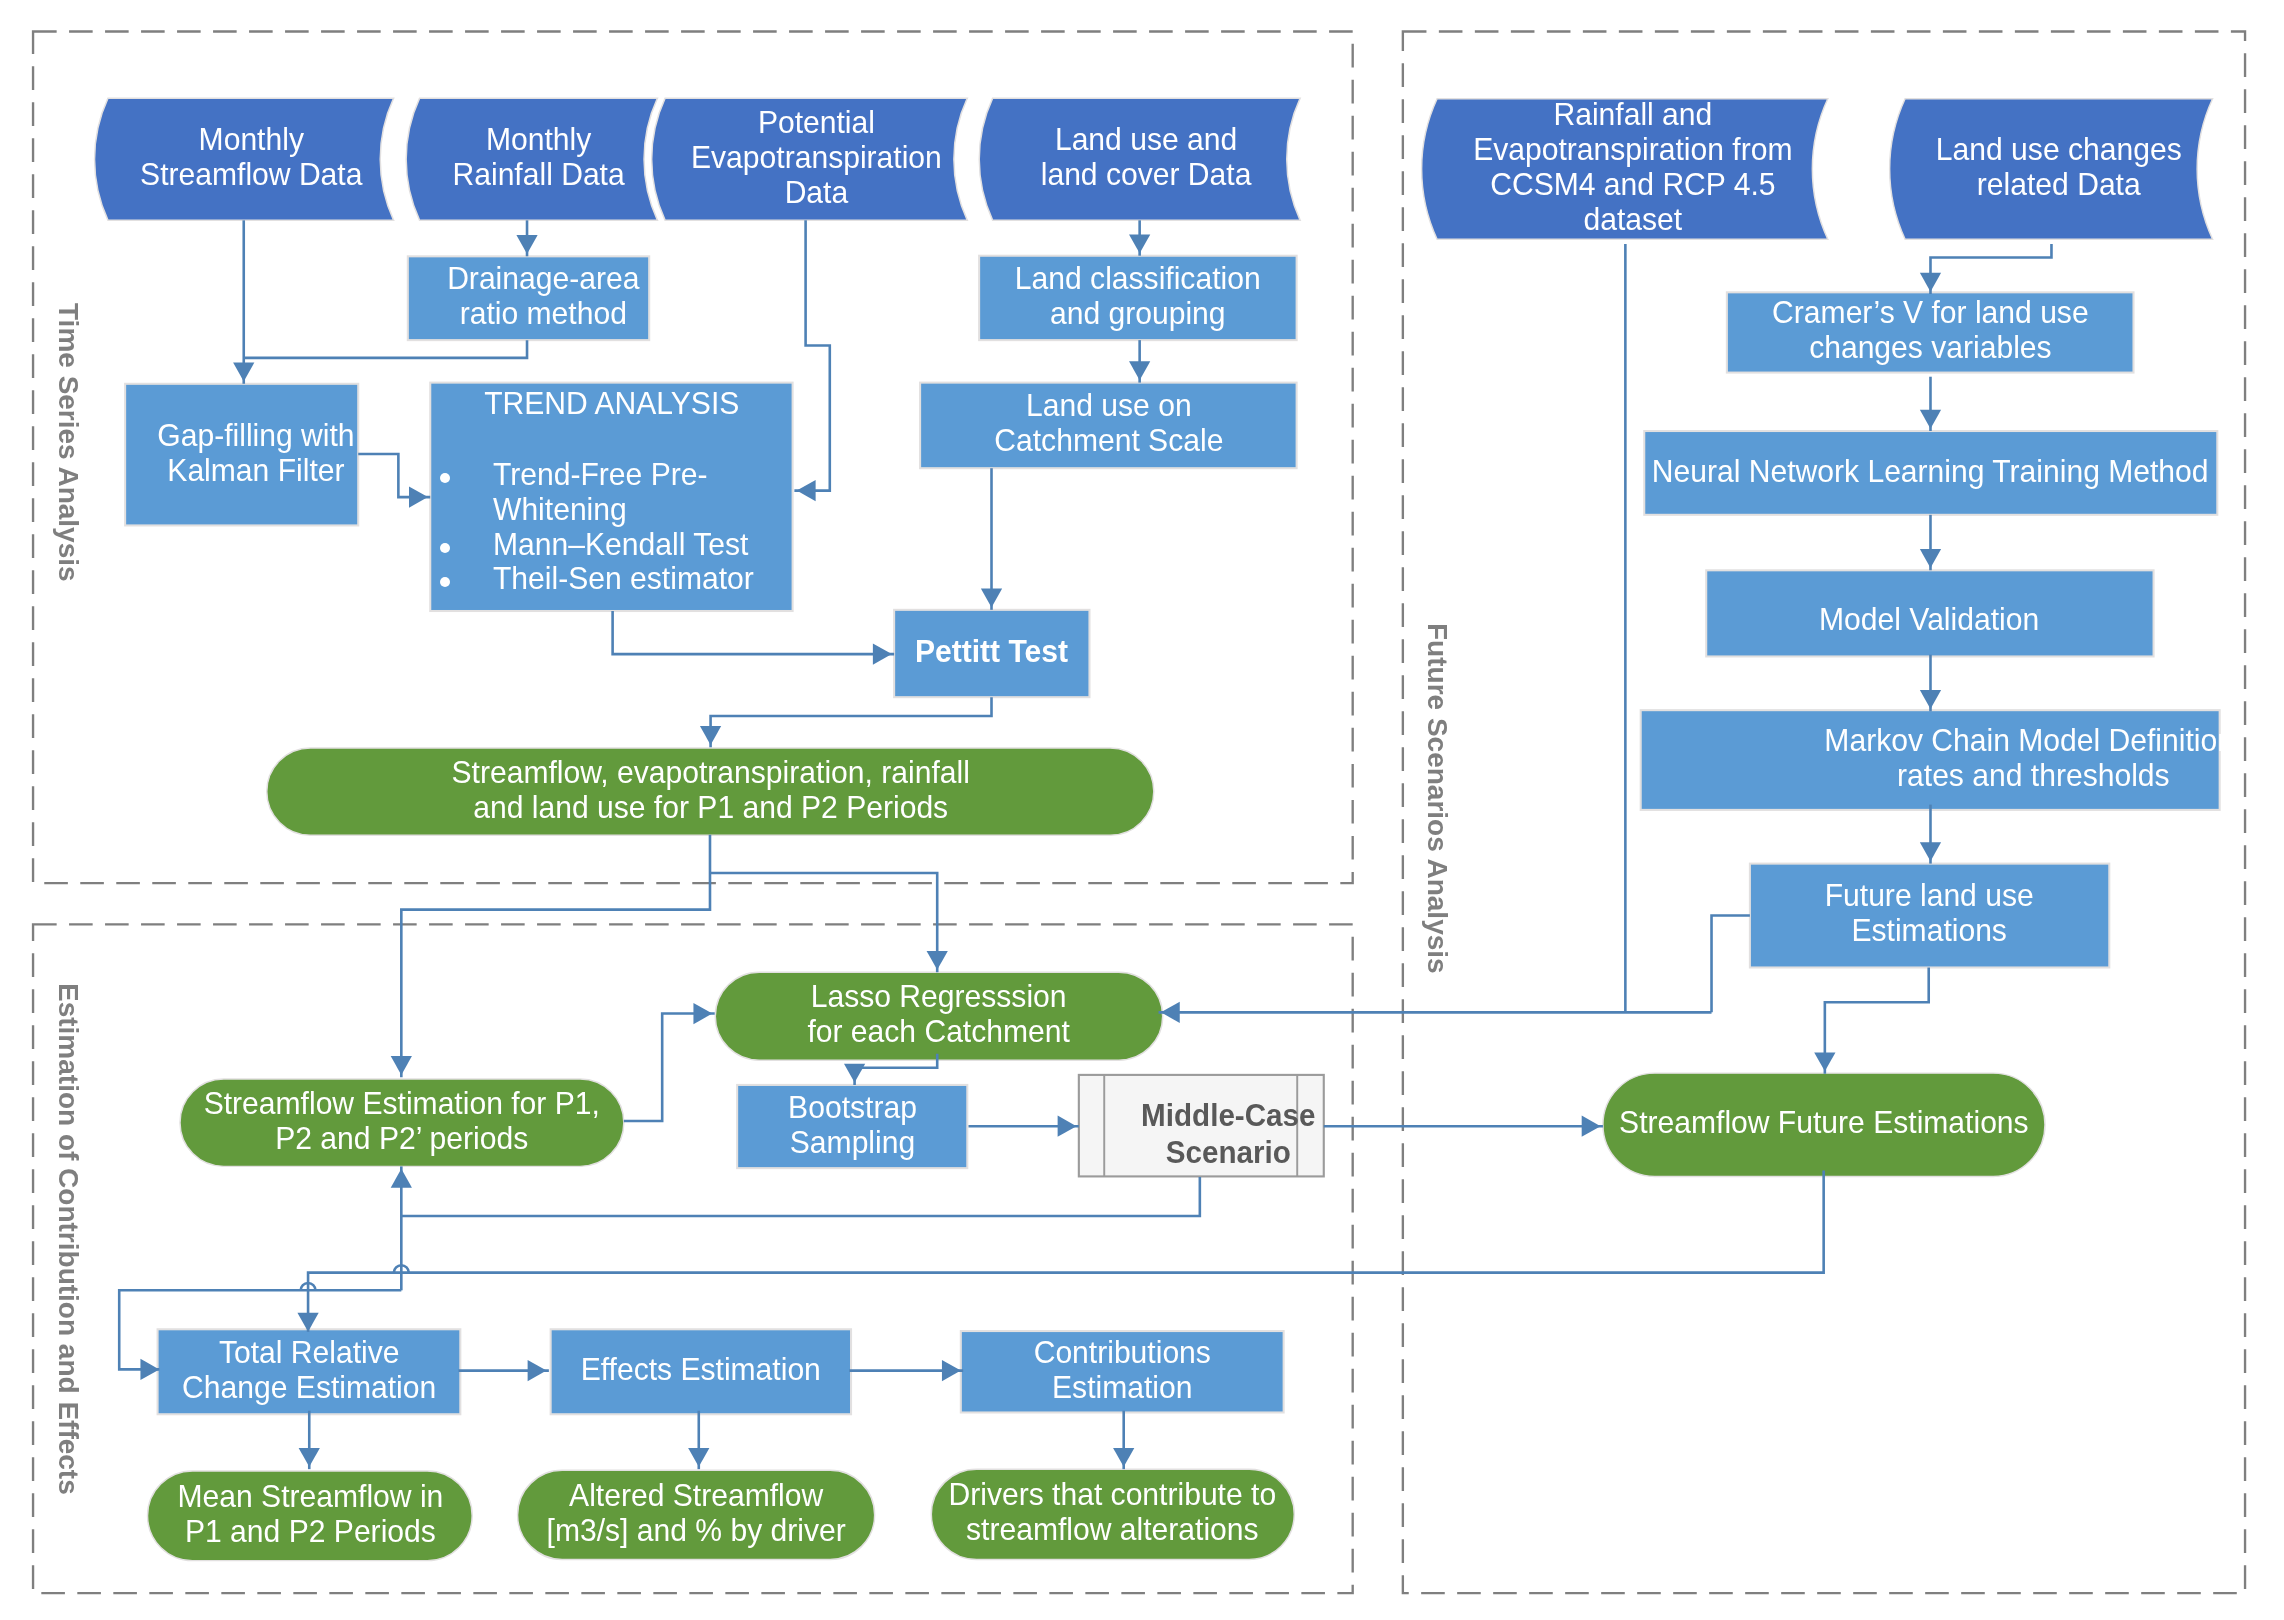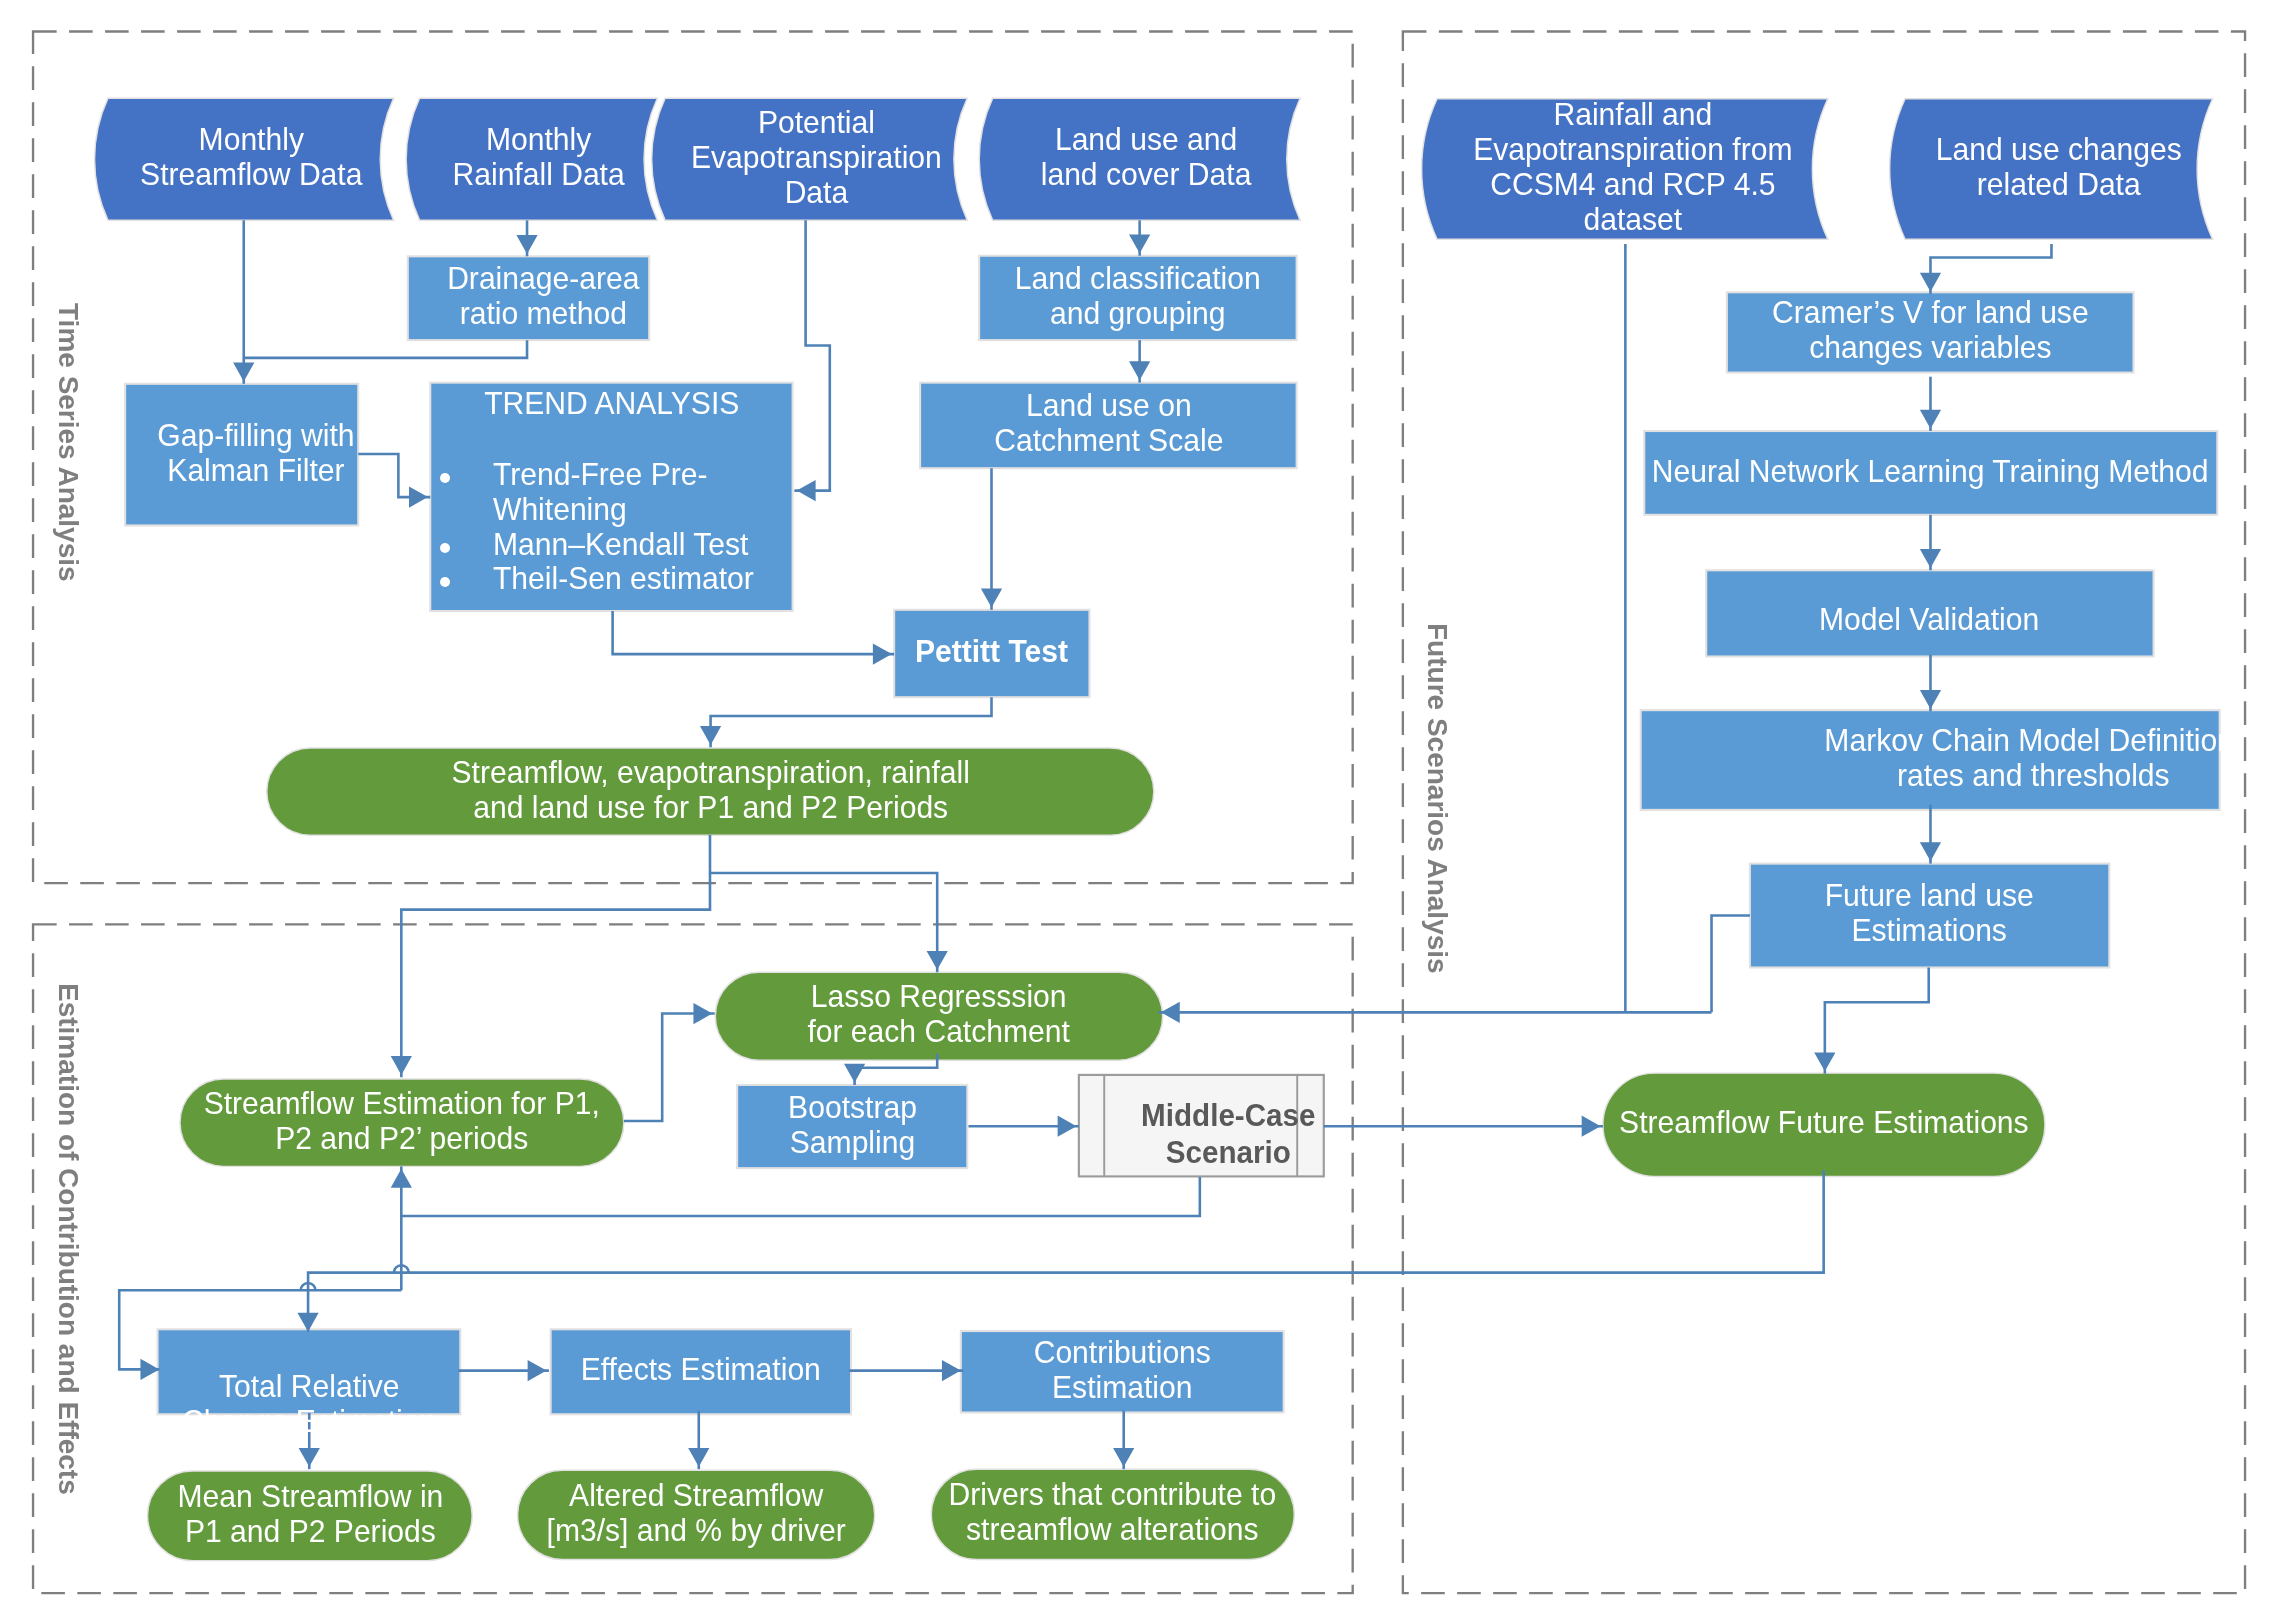--- a/index.html
+++ b/index.html
@@ -187,21 +187,21 @@
 rates and thresholds</span>
       </div>
     <div class="node" style="left:1750px;top:863px;width:359px;height:104px;">
         <span class="tx txt-white" style="white-space:pre;">Future land use
 Estimations</span>
       </div>
     <div class="node" style="left:737px;top:1085px;width:230px;height:83px;">
         <span class="tx txt-white" style="white-space:pre;">Bootstrap
 Sampling</span>
       </div>
-    <div class="node" style="left:158px;top:1329px;width:303px;height:85px;margin-top:34px;">
+    <div class="node" style="left:158px;top:1329px;width:303px;height:85px;">
         <span class="tx txt-white" style="white-space:pre;">Total Relative
 Change Estimation</span>
       </div>
     <div class="node" style="left:551px;top:1329px;width:300px;height:85px;">
         <span class="tx txt-white" style="white-space:pre;">Effects Estimation</span>
       </div>
     <div class="node" style="left:961px;top:1331px;width:323px;height:81px;">
         <span class="tx txt-white" style="white-space:pre;">Contributions
 Estimation</span>
       </div>

